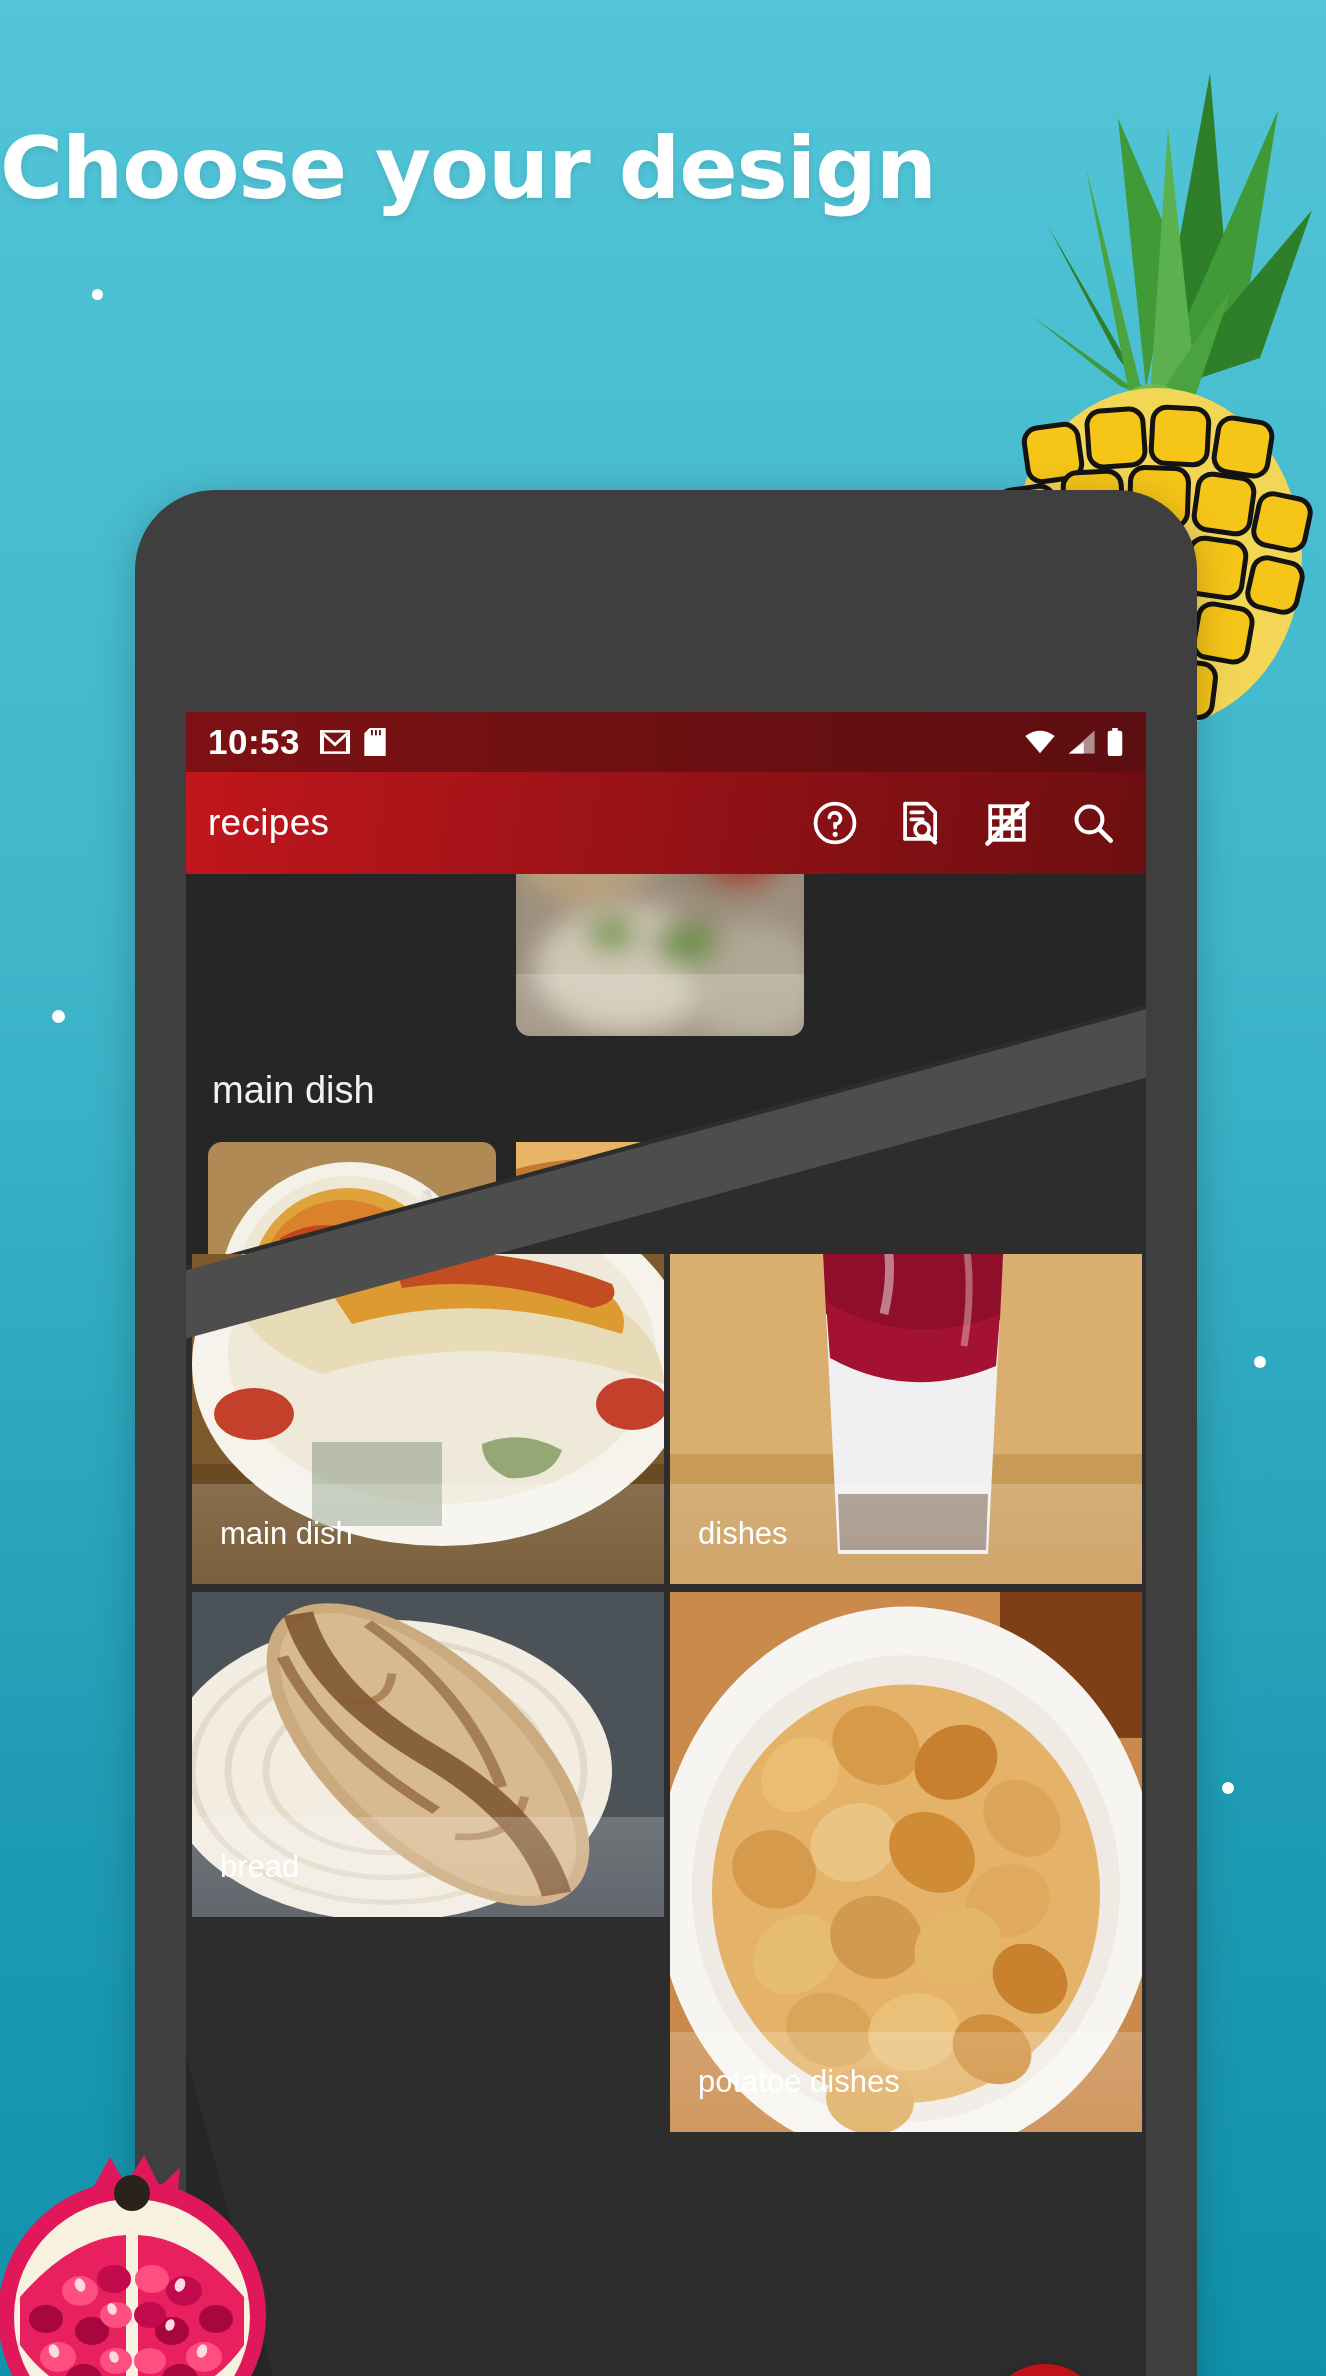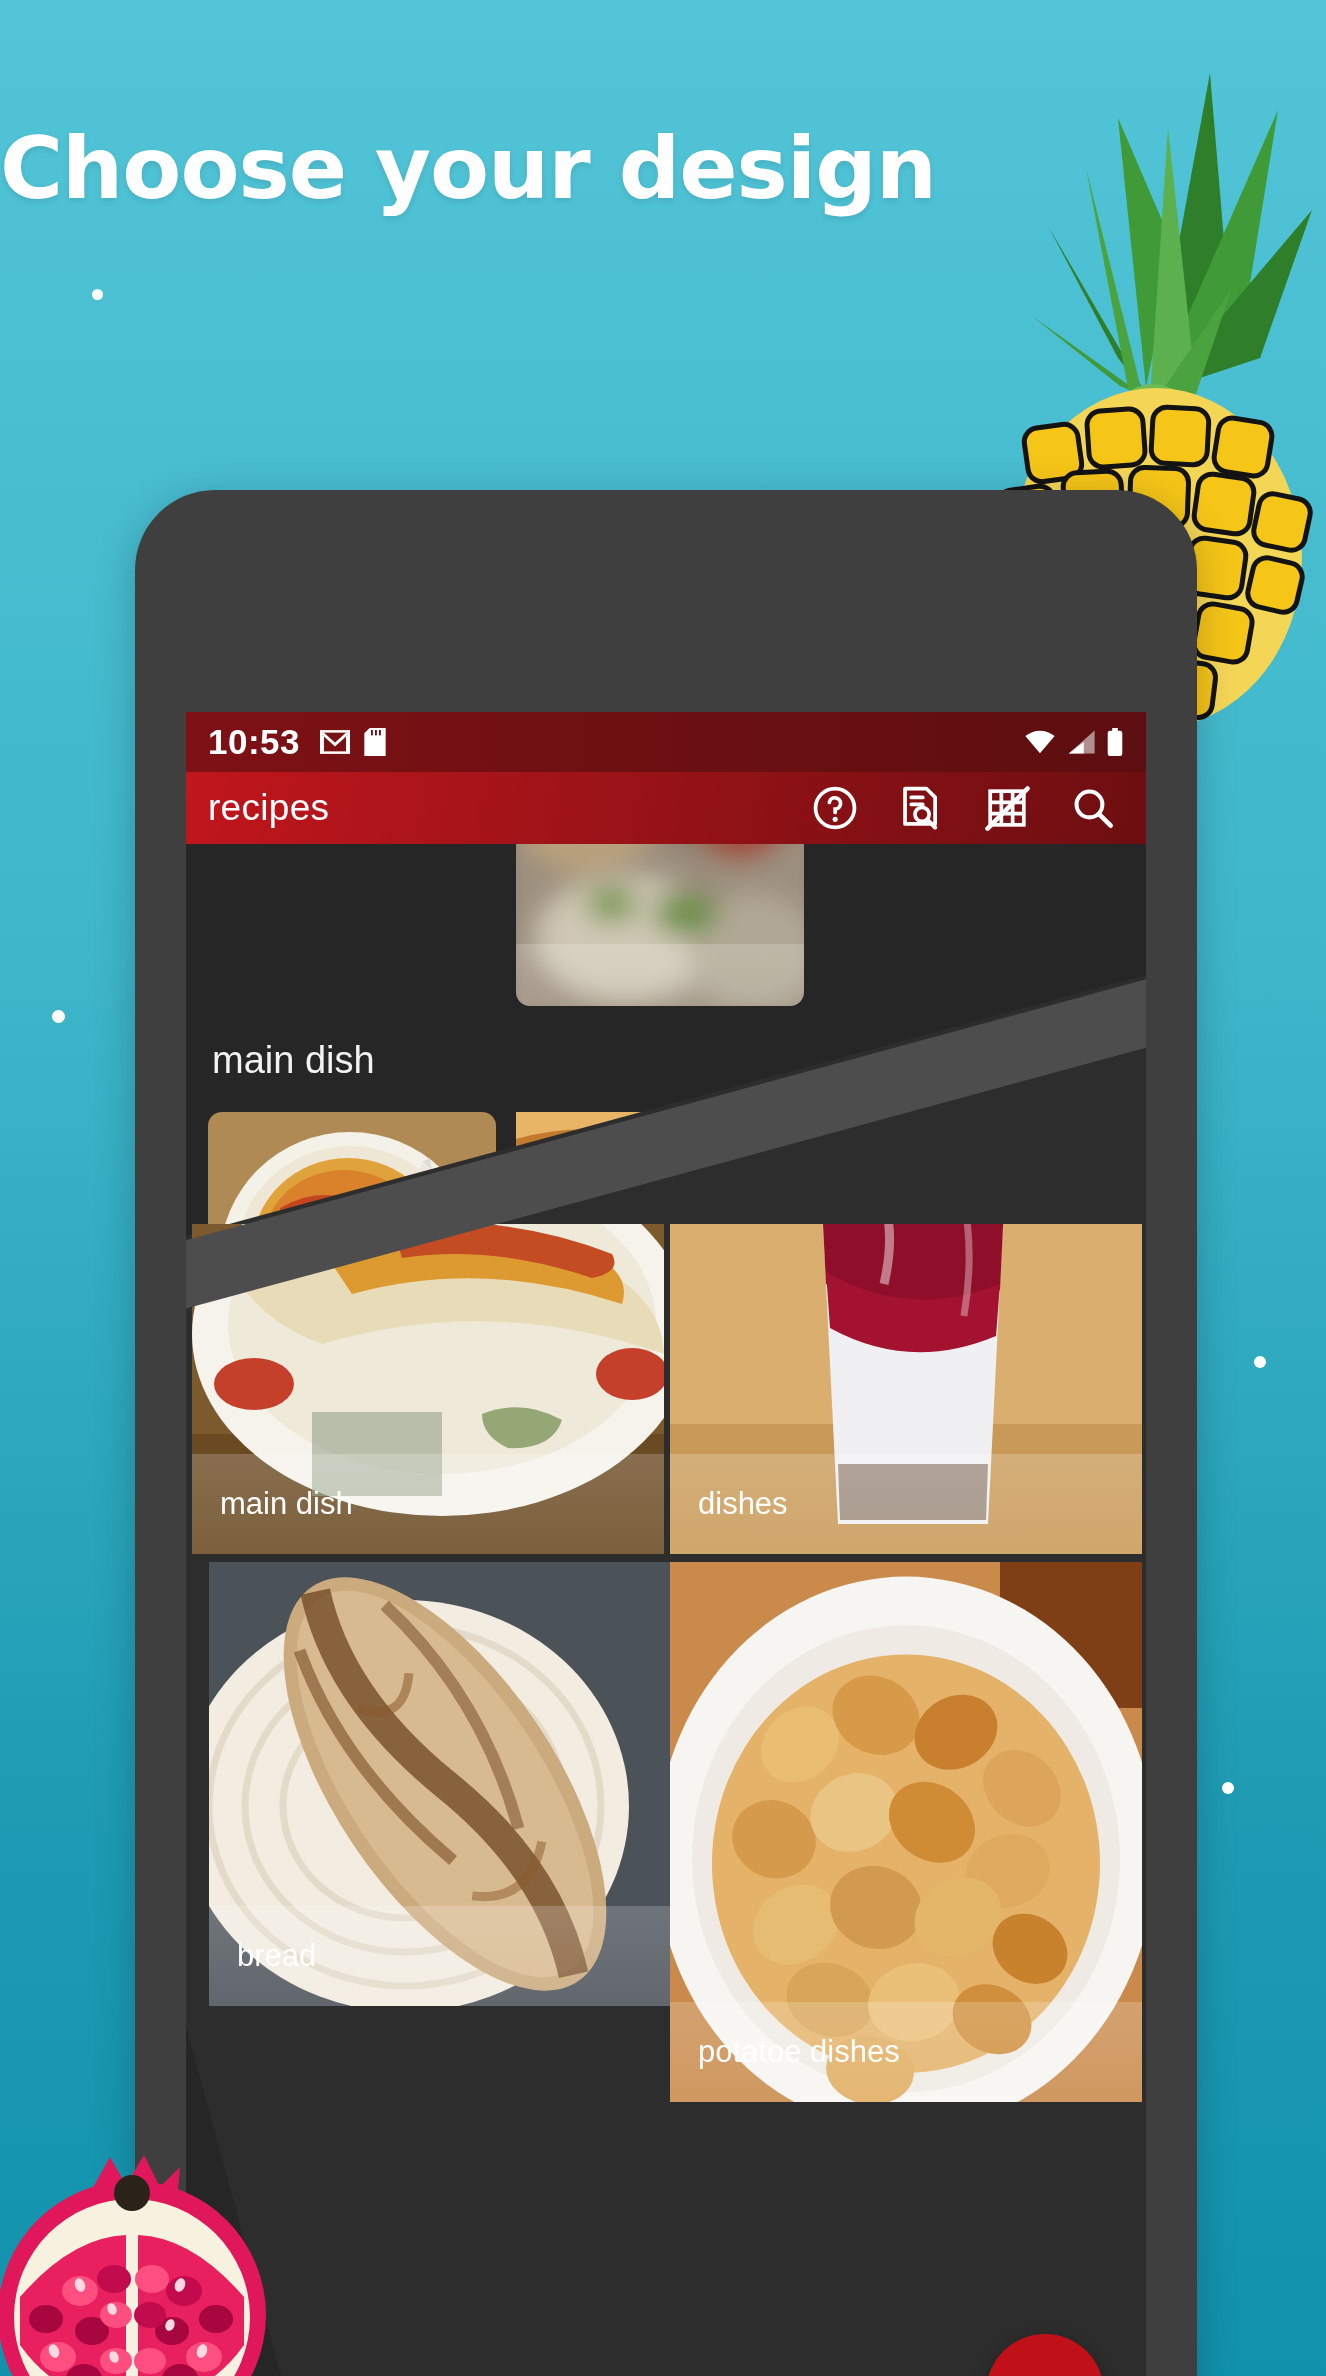--- a/index.html
+++ b/index.html
@@ -49,21 +49,21 @@
     display:flex; align-items:center; padding:0 22px;
     color:#fff;
   }
   .sb-time { font-size:35px; font-weight:bold; letter-spacing:.5px; }
   .sb-icons-left { display:flex; align-items:center; gap:14px; margin-left:20px; }
   .sb-spacer { flex:1; }
   .sb-icons-right { display:flex; align-items:center; gap:10px; }
 
   
   .appbar {
-    position:relative; height:72px;
+    position:relative; height:102px;
     background:linear-gradient(100deg,#c0161c 0%, #a71419 30%, #8b1115 62%, #6d0e11 100%);
     display:flex; align-items:center; padding:0 22px;
   }
   .appbar-title { color:#fff; font-size:37px; font-weight:500; letter-spacing:.3px; }
   .appbar-spacer { flex:1; }
   .appbar-actions { display:flex; align-items:center; gap:40px; padding-right:8px; }
   .ab-icon { display:block; }
 
   
   .content { position:relative; height:1648px; background:#262626; overflow:hidden; }
@@ -347,21 +347,21 @@
             <path d="M150 -60 L336 -60 L318 300 L168 300 Z" fill="#f0f0f2"></path>
             <path d="M150 -60 L336 -60 L330 66 Q240 96 156 60 Z" fill="#8f0f2a"></path>
             <path d="M156 48 Q240 96 330 60 L326 112 Q240 148 160 104 Z" fill="#a31230"></path>
             <path d="M168 240 L318 240 L316 296 L170 296 Z" fill="#5c3c20" opacity=".55"></path>
             <path d="M200 -50 Q230 -10 214 60" stroke="#ffffff" stroke-width="9" fill="none" opacity=".45"></path>
             <path d="M290 -40 Q306 20 294 92" stroke="#ffffff" stroke-width="7" fill="none" opacity=".35"></path>
           </svg>
           <div class="tile-label">dishes</div>
         </div>
 
-        <div class="tile" style="left:23px; top:338px; width:472px; height:444px;">
+        <div class="tile" style="left:6px; top:338px; width:472px; height:325px;">
           <svg class="ph" viewBox="0 0 472 444" preserveAspectRatio="none">
             <rect width="472" height="444" fill="#4b5258"></rect>
             <ellipse cx="196" cy="244" rx="224" ry="206" fill="#f2ece1"></ellipse>
             <g stroke="#e3dac9" stroke-width="7" fill="none">
               <ellipse cx="196" cy="244" rx="196" ry="180"></ellipse>
               <ellipse cx="196" cy="244" rx="160" ry="146"></ellipse>
               <ellipse cx="196" cy="244" rx="122" ry="112"></ellipse>
             </g>
             <g transform="rotate(-34 236 222)">
               <ellipse cx="236" cy="222" rx="110" ry="238" fill="#cbaa7e"></ellipse>

